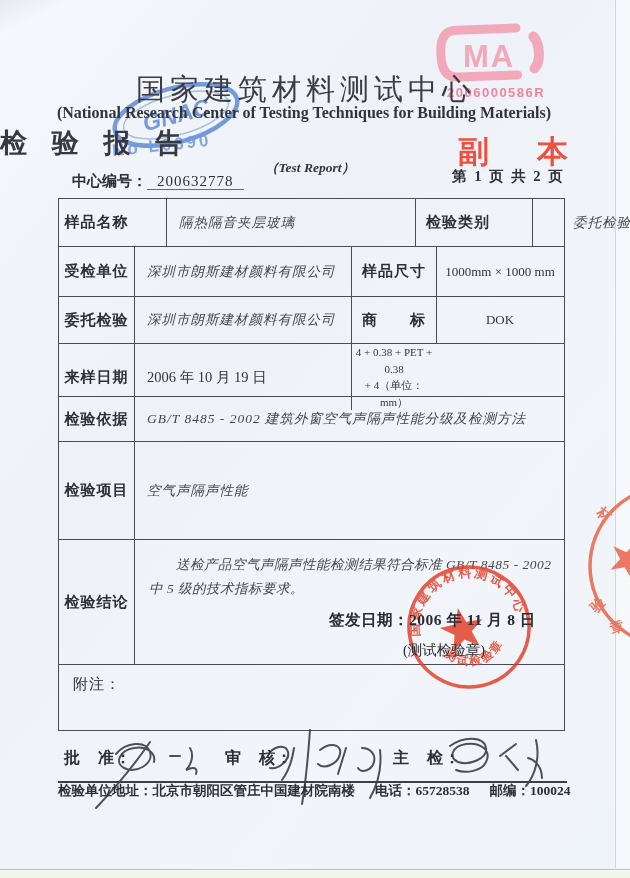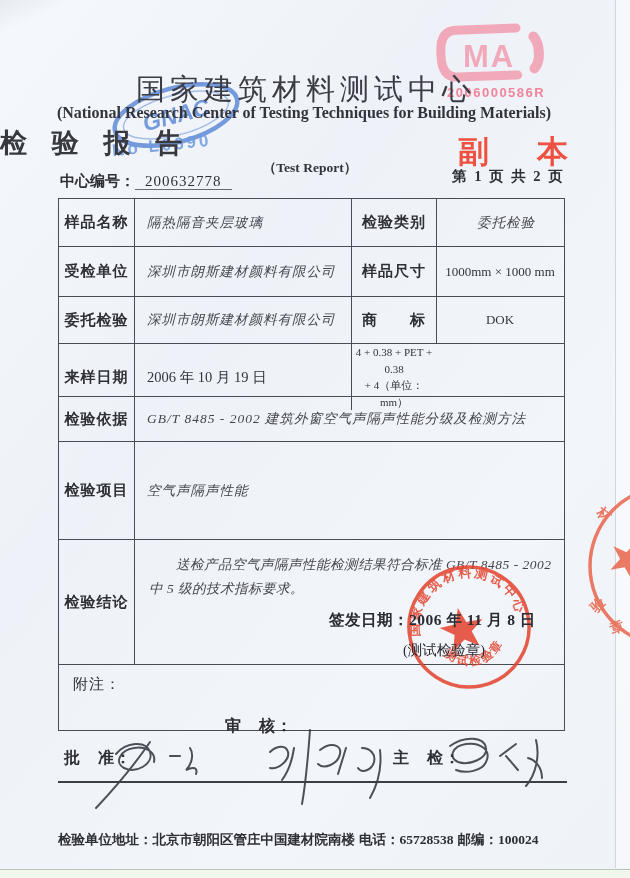--- a/index.html
+++ b/index.html
@@ -19,22 +19,22 @@
     background:linear-gradient(155deg, rgba(190,200,212,.28) 0%, rgba(190,200,212,0) 18%); }
 
   
   .org-title { position:absolute; top:70px; left:0; width:612px; text-align:center;
     font-size:29px; letter-spacing:5px; color:#3b3b44; font-weight:500; }
   .org-en { position:absolute; top:104px; left:0; width:608px; text-align:center;
     font-size:16px; font-weight:bold; color:#33333b; }
   .report-title { position:absolute; top:125px; left:0; width:618px; 
     font-size:27px; letter-spacing:9px; font-weight:600; color:#38383f; }
   .report-en { position:absolute; top:159px; left:0; width:620px; text-align:center;
-    font-size:13.5px; font-weight:bold; color:#33333b; }
-  .center-no { position:absolute; top:172px; left:60px; font-size:15px; font-weight:600; color:#2f2f37; }
+    font-size:13.5px; font-weight:bold; color:#33333b;font-style:italic; }
+  .center-no { position:absolute; top:172px; left:72px; font-size:15px; font-weight:600; color:#2f2f37; }
   .center-no .num { font-weight:400; padding:0 10px; border-bottom:1px solid #6a6a74; letter-spacing:1px; }
   .page-info { position:absolute; top:167px; left:452px; font-size:14.5px; letter-spacing:2px; font-weight:600; color:#2f2f37; }
 
   
   .cma { position:absolute; top:20px; left:433px; opacity:.88; }
   .cma-num { position:absolute; top:85px; left:447px; font-family:"Liberation Sans","DejaVu Sans",sans-serif;
     font-size:13px; font-weight:bold; color:#f2849a; letter-spacing:1.5px; }
   
   .copy-stamp { position:absolute; top:131px; left:458px; width:110px; display:flex; justify-content:space-between;
     font-size:31px; font-weight:700; color:#ee4430; opacity:.92; }
@@ -55,45 +55,45 @@
   .lab { display:flex; align-items:center; justify-content:center; font-size:15px; font-weight:600;
     letter-spacing:1px; color:#2f2f36; text-align:center; }
   .val-kai { display:flex; align-items:center; padding-left:12px; font-size:13.5px; font-style:italic;
     color:#45454d; letter-spacing:1px; }
   .val-ctr { display:flex; align-items:center; justify-content:center; font-size:13.5px; font-style:italic;
     color:#45454d; letter-spacing:1px; text-align:right;padding-left:12px; }
   .val-serif { display:flex; align-items:center; padding-left:12px; font-size:14.5px; color:#33333b; }
   .val-serif-ctr { display:flex; align-items:center; justify-content:center; font-size:13px; color:#33333b; text-align:center; }
   .spec { display:flex; flex-direction:column; align-items:center; justify-content:center;
     font-size:11px; color:#33333b; line-height:1.5; text-align:center; }
-  .h1r { height:47px; } .h2r { height:50px; } .h3r { height:47px; } .h4r { height:53px; }
+  .h1r { height:47px;gap:32px; } .h2r { height:50px; } .h3r { height:47px; } .h4r { height:53px; }
   .h5r { height:45px; } .h6r { height:98px; } .h7r { height:125px; } .h8r { height:66px; }
   .notes-cell { padding:10px 0 0 14px; font-size:15px; font-weight:400; letter-spacing:1px; color:#2f2f36; }
 
   
   .concl { position:relative; }
   .concl-text { padding:13px 10px 0 14px; text-indent:2em; font-size:13.5px; font-style:italic;
     color:#45454d; letter-spacing:.5px; line-height:1.75;font-family:Liberation Serif, serif; }
   .issue-date { position:absolute; left:194px; top:70px; font-size:15.5px; font-weight:600;
     color:#2a2a32; letter-spacing:.5px; z-index:3; }
   .stamp-note { position:absolute; left:268px; top:101px; font-size:14.5px; color:#2a2a32; z-index:3; }
   .round-stamp { position:absolute; left:264px; top:17px; z-index:2; opacity:.85; }
 
   
   .edge-stamp { position:absolute; top:478px; left:570px; opacity:.8; }
 
   
   .sig-label { position:absolute; font-size:16px; font-weight:600; letter-spacing:1px; color:#2d2d35; }
   .sig-approve { top:748px; left:64px; }
-  .sig-review  { top:716px; left:225px; }
+  .sig-review  { top:748px; left:225px; }
   .sig-chief   { top:748px; left:393px; }
   .sig-ink { position:absolute; top:712px; left:58px; }
   .footer-line { position:absolute; top:781px; left:58px; width:509px; height:2px; background:#3e3e47; }
-  .footer { position:absolute; top:831px; left:58px; width:520px; font-size:13.5px; font-weight:600;
-    color:#2e2e36; display:flex; gap:4px; white-space:nowrap; }
+  .footer { position:absolute; top:782px; left:58px; width:520px; font-size:13.5px; font-weight:600;
+    color:#2e2e36; display:flex; gap:20px; white-space:nowrap; }
 </style>
 </head>
 <body>
 
 <div class="paper">
 
   <div class="crease-tl"></div>
   <div class="edge-right-strip"></div>
   <div class="edge-right"></div>
   <div class="edge-bottom"></div>

